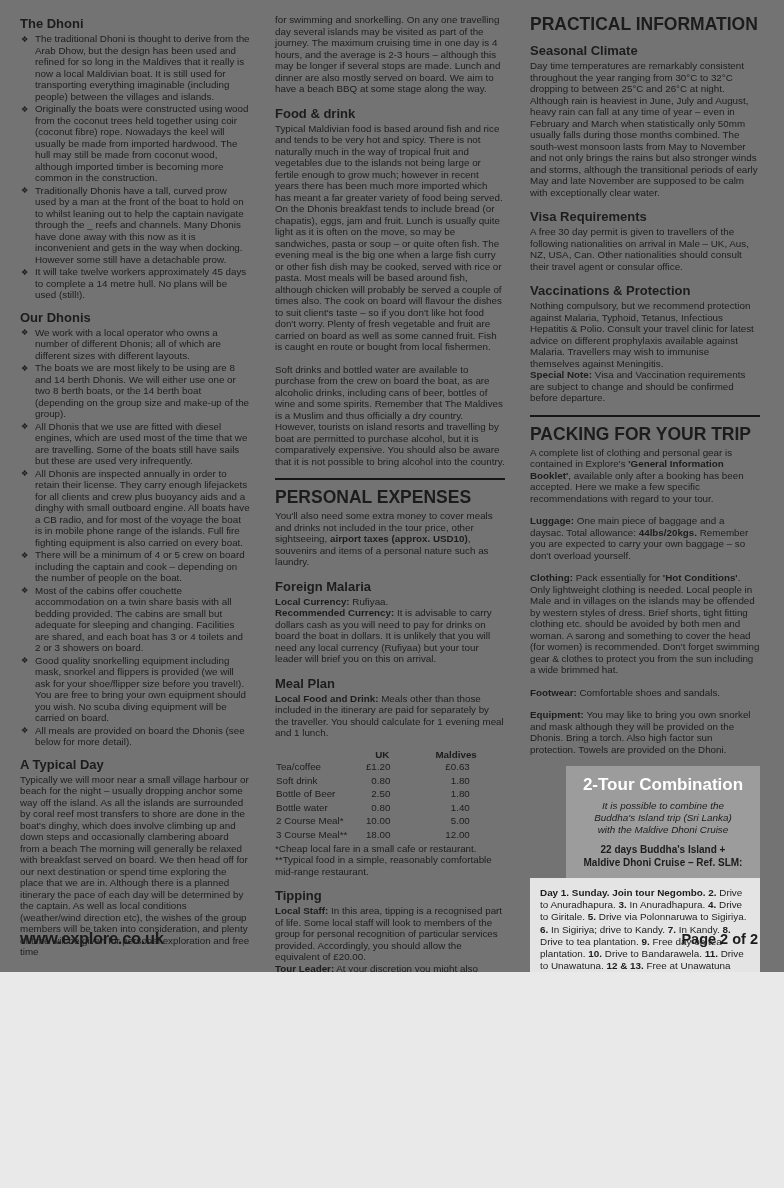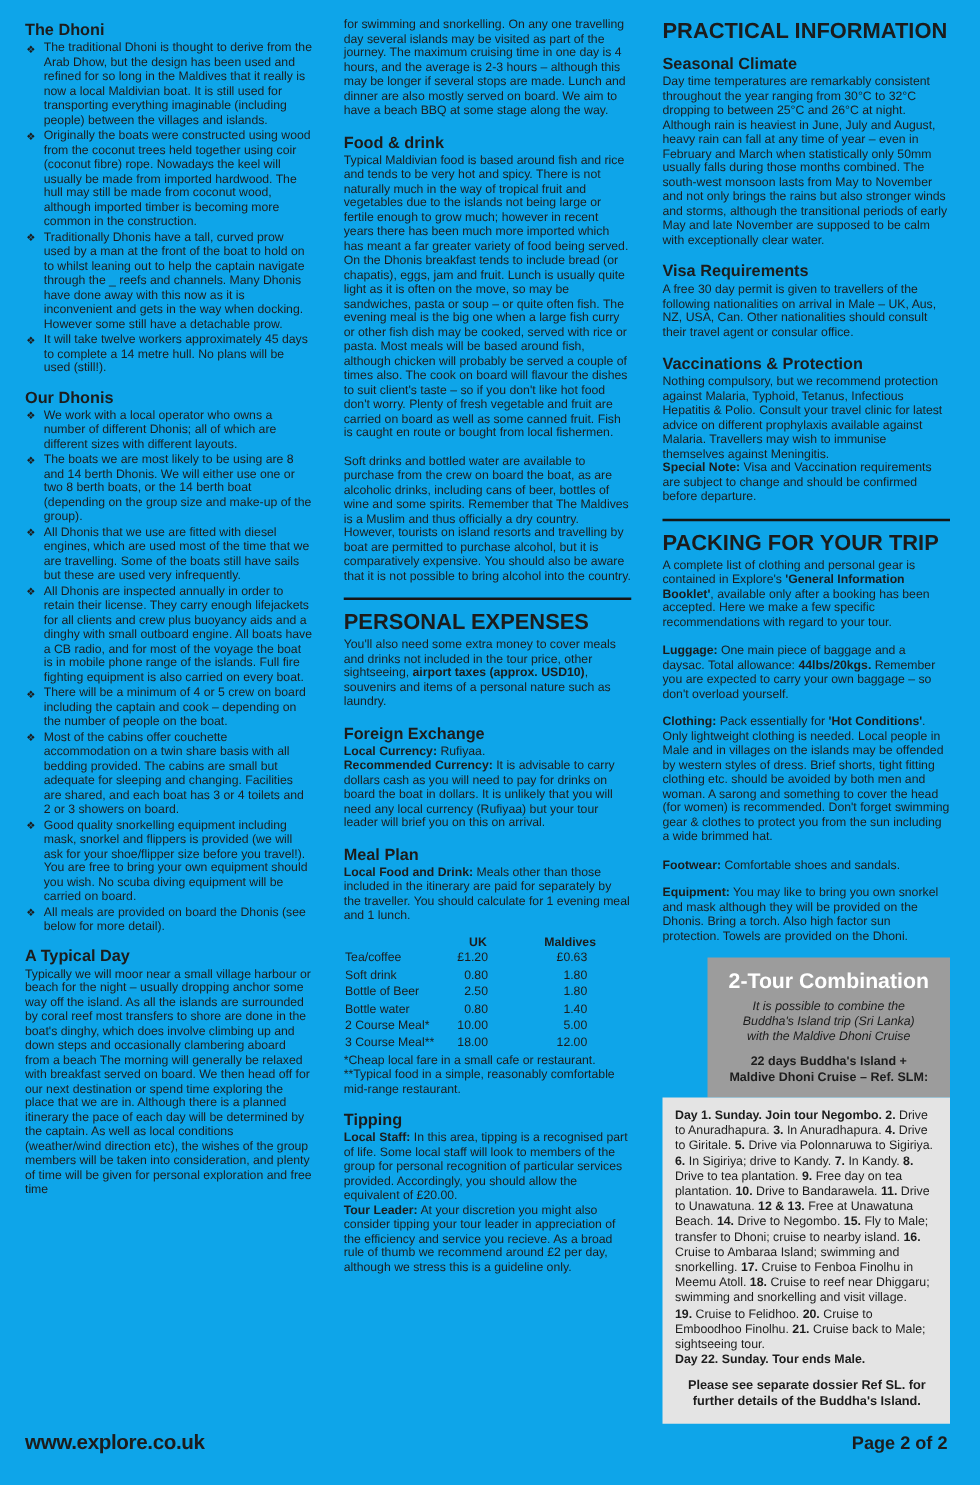--- a/index.html
+++ b/index.html
@@ -4,22 +4,22 @@
 <style>
   * { box-sizing: border-box; }
   html, body { margin: 0; padding: 0; }
   body {
     font-family: "Liberation Sans", "DejaVu Sans", sans-serif;
     background: #e9e9e9;
   }
   .page {
     position: relative;
     width: 784px;
-    height: 1188px;
-    background: #0ea5e9;
+    height: 972px;
+    background: #737373;
     color: #1c1c1c;
     overflow: hidden;
     margin: 0 auto;
   }
   .columns {
     display: flex;
     gap: 25px;
     padding: 14px 24px 0 20px;
   }
   .col { flex: 1; min-width: 0; }
@@ -150,21 +150,21 @@
       <p class="para">for swimming and snorkelling. On any one travelling day several islands may be visited as part of the journey. The maximum cruising time in one day is 4 hours, and the average is 2-3 hours – although this may be longer if several stops are made. Lunch and dinner are also mostly served on board. We aim to have a beach BBQ at some stage along the way.</p>
 
       <h3>Food &amp; drink</h3>
       <p class="para">Typical Maldivian food is based around fish and rice and tends to be very hot and spicy. There is not naturally much in the way of tropical fruit and vegetables due to the islands not being large or fertile enough to grow much; however in recent years there has been much more imported which has meant a far greater variety of food being served. On the Dhonis breakfast tends to include bread (or chapatis), eggs, jam and fruit. Lunch is usually quite light as it is often on the move, so may be sandwiches, pasta or soup – or quite often fish. The evening meal is the big one when a large fish curry or other fish dish may be cooked, served with rice or pasta. Most meals will be based around fish, although chicken will probably be served a couple of times also. The cook on board will flavour the dishes to suit client's taste – so if you don't like hot food don't worry. Plenty of fresh vegetable and fruit are carried on board as well as some canned fruit. Fish is caught en route or bought from local fishermen.</p>
       <p class="para">Soft drinks and bottled water are available to purchase from the crew on board the boat, as are alcoholic drinks, including cans of beer, bottles of wine and some spirits. Remember that The Maldives is a Muslim and thus officially a dry country. However, tourists on island resorts and travelling by boat are permitted to purchase alcohol, but it is comparatively expensive. You should also be aware that it is not possible to bring alcohol into the country.</p>
 
       <div class="rule"></div>
       <h2>PERSONAL EXPENSES</h2>
       <p class="para">You'll also need some extra money to cover meals and drinks not included in the tour price, other sightseeing, <b>airport taxes (approx. USD10)</b>, souvenirs and items of a personal nature such as laundry.</p>
 
-      <h3>Foreign Exchange</h3>
+      <h3>Foreign Malaria</h3>
       <p class="run-on"><b>Local Currency:</b> Rufiyaa.</p>
       <p class="para"><b>Recommended Currency:</b> It is advisable to carry dollars cash as you will need to pay for drinks on board the boat in dollars. It is unlikely that you will need any local currency (Rufiyaa) but your tour leader will brief you on this on arrival.</p>
 
       <h3>Meal Plan</h3>
       <p class="run-on"><b>Local Food and Drink:</b> Meals other than those included in the itinerary are paid for separately by the traveller. You should calculate for 1 evening meal and 1 lunch.</p>
 
       <table class="prices">
         <thead>
           <tr>
             <th></th>

